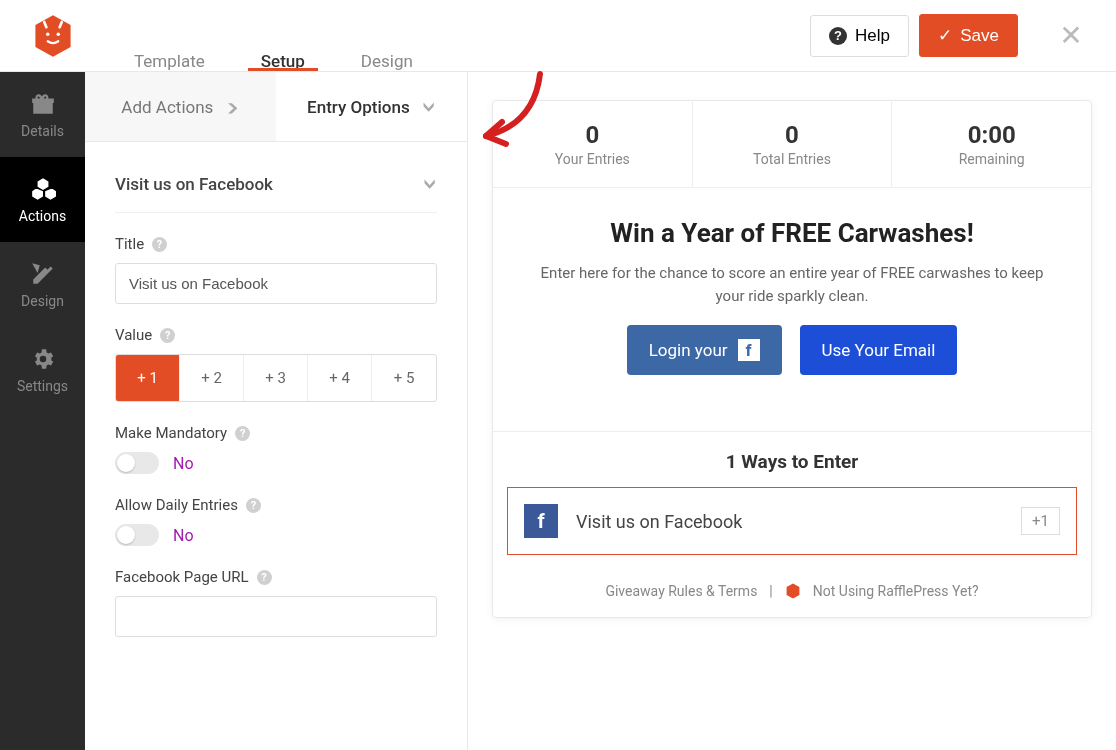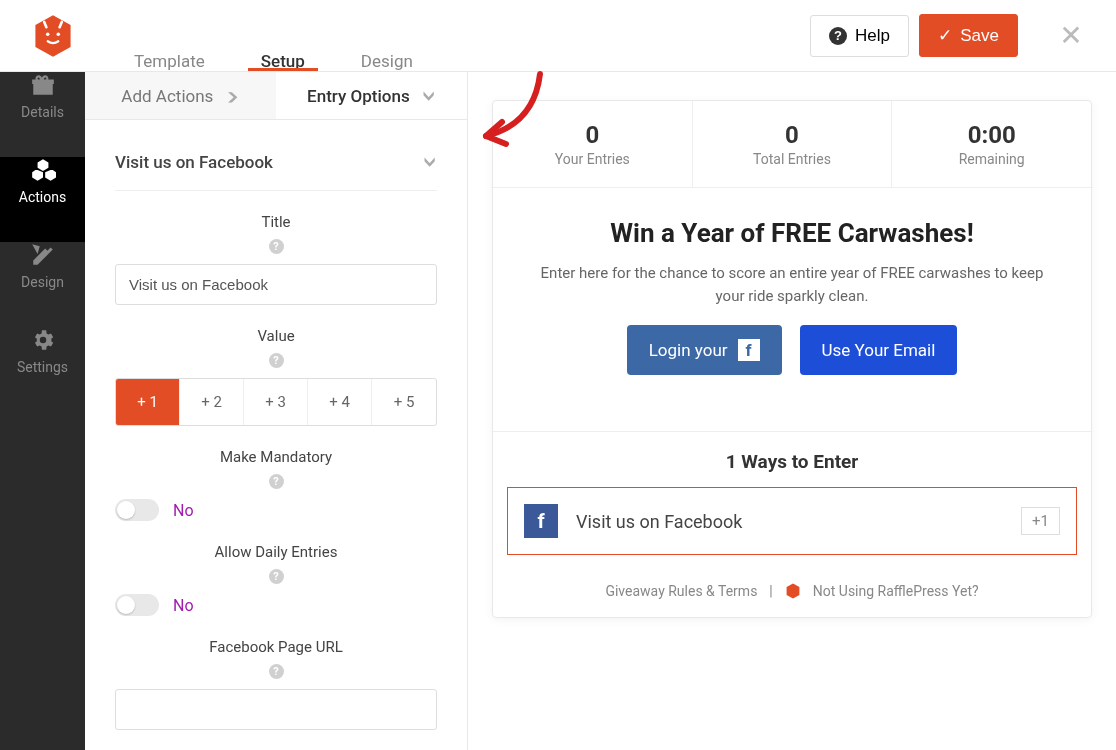--- a/index.html
+++ b/index.html
@@ -14,32 +14,32 @@
 .tab.active { color: #333; font-weight: 500; }
 .tab.active::after { content: ''; position: absolute; bottom: 0; left: 50%; transform: translateX(-50%); width: 70px; height: 3px; background: #e34d26; }
 .header-right { margin-left: auto; display: flex; gap: 10px; align-items: center; }
 .btn { padding: 10px 18px; border-radius: 3px; font-size: 17px; cursor: pointer; display: inline-flex; align-items: center; gap: 8px; border: 1px solid #ddd; background: #fff; }
 .btn-save { background: #e34d26; color: #fff; border-color: #e34d26; }
 .close-x { width: 50px; height: 50px; display: flex; align-items: center; justify-content: center; font-size: 28px; color: #bbb; cursor: pointer; margin-left: 18px; }
 
 
 .body { display: flex; height: calc(750px - 72px); }
 .sidebar { width: 106px; background: #2b2b2b; }
-.side-item { height: 85px; display: flex; flex-direction: column; align-items: center; color: #888; gap: 6px; font-size: 14px; cursor: pointer; }
+.side-item { height: 85px; display: flex; flex-direction: column; align-items: center; justify-content: center; color: #888; gap: 6px; font-size: 14px; cursor: pointer; }
 .side-item.active { background: #000; color: #fff; }
 .side-item svg { width: 26px; height: 26px; fill: currentColor; }
 
 
 .editor { width: 398px; background: #f7f7f7; border-right: 1px solid #e8e8e8; display:flex; flex-direction:column; }
 .editor-tabs { display: flex; height: 70px; border-bottom: 1px solid #e8e8e8; }
 .etab { flex: 1; display: flex; align-items: center; justify-content: center; gap: 12px; color: #777; font-size: 17px; cursor: pointer; }
 .etab.active { background: #fff; color: #333; font-weight: 500; }
 .editor-body { padding: 20px 30px; background:#fff; flex:1; }
 .section-header { display: flex; justify-content: space-between; align-items: center; padding: 12px 0 18px; border-bottom: 1px solid #eee; color: #444; font-size: 17px; font-weight:500; }
-.form-label { display: flex; align-items: center; gap: 8px; color: #444; font-size: 15px; margin-top: 22px; margin-bottom: 10px; flex-direction: column; }
+.form-label { display: flex; align-items: center; gap: 8px; color: #444; font-size: 15px; margin-top: 22px; margin-bottom: 10px; }
 .help-dot { width: 15px; height: 15px; border-radius: 50%; background: #d0d0d0; color: #fff; font-size: 11px; display: inline-flex; align-items: center; justify-content: center; font-weight: bold; }
 .text-input { width: 100%; padding: 11px 13px; border: 1px solid #ddd; border-radius: 3px; font-size: 15px; color:#555; }
 .value-btns { display: flex; border: 1px solid #ddd; border-radius: 3px; overflow: hidden; width: fit-content; }
 .vbtn { width: 64px; height: 46px; display: flex; align-items: center; justify-content: center; font-size: 15px; color: #666; cursor: pointer; border-right: 1px solid #eee; }
 .vbtn:last-child { border-right: none; }
 .vbtn.active { background: #e34d26; color: #fff; }
 .toggle-row { display: flex; align-items: center; gap: 14px; margin-top: 8px; }
 .toggle { width: 44px; height: 22px; border-radius: 11px; background: #e8e8e8; position: relative; cursor: pointer; }
 .toggle::after { content:''; position: absolute; width: 18px; height: 18px; background: #fff; border-radius: 50%; top: 2px; left: 2px; box-shadow: 0 1px 2px rgba(0,0,0,0.2);}
 .toggle-label { color: #a21caf; font-size: 16px; }

